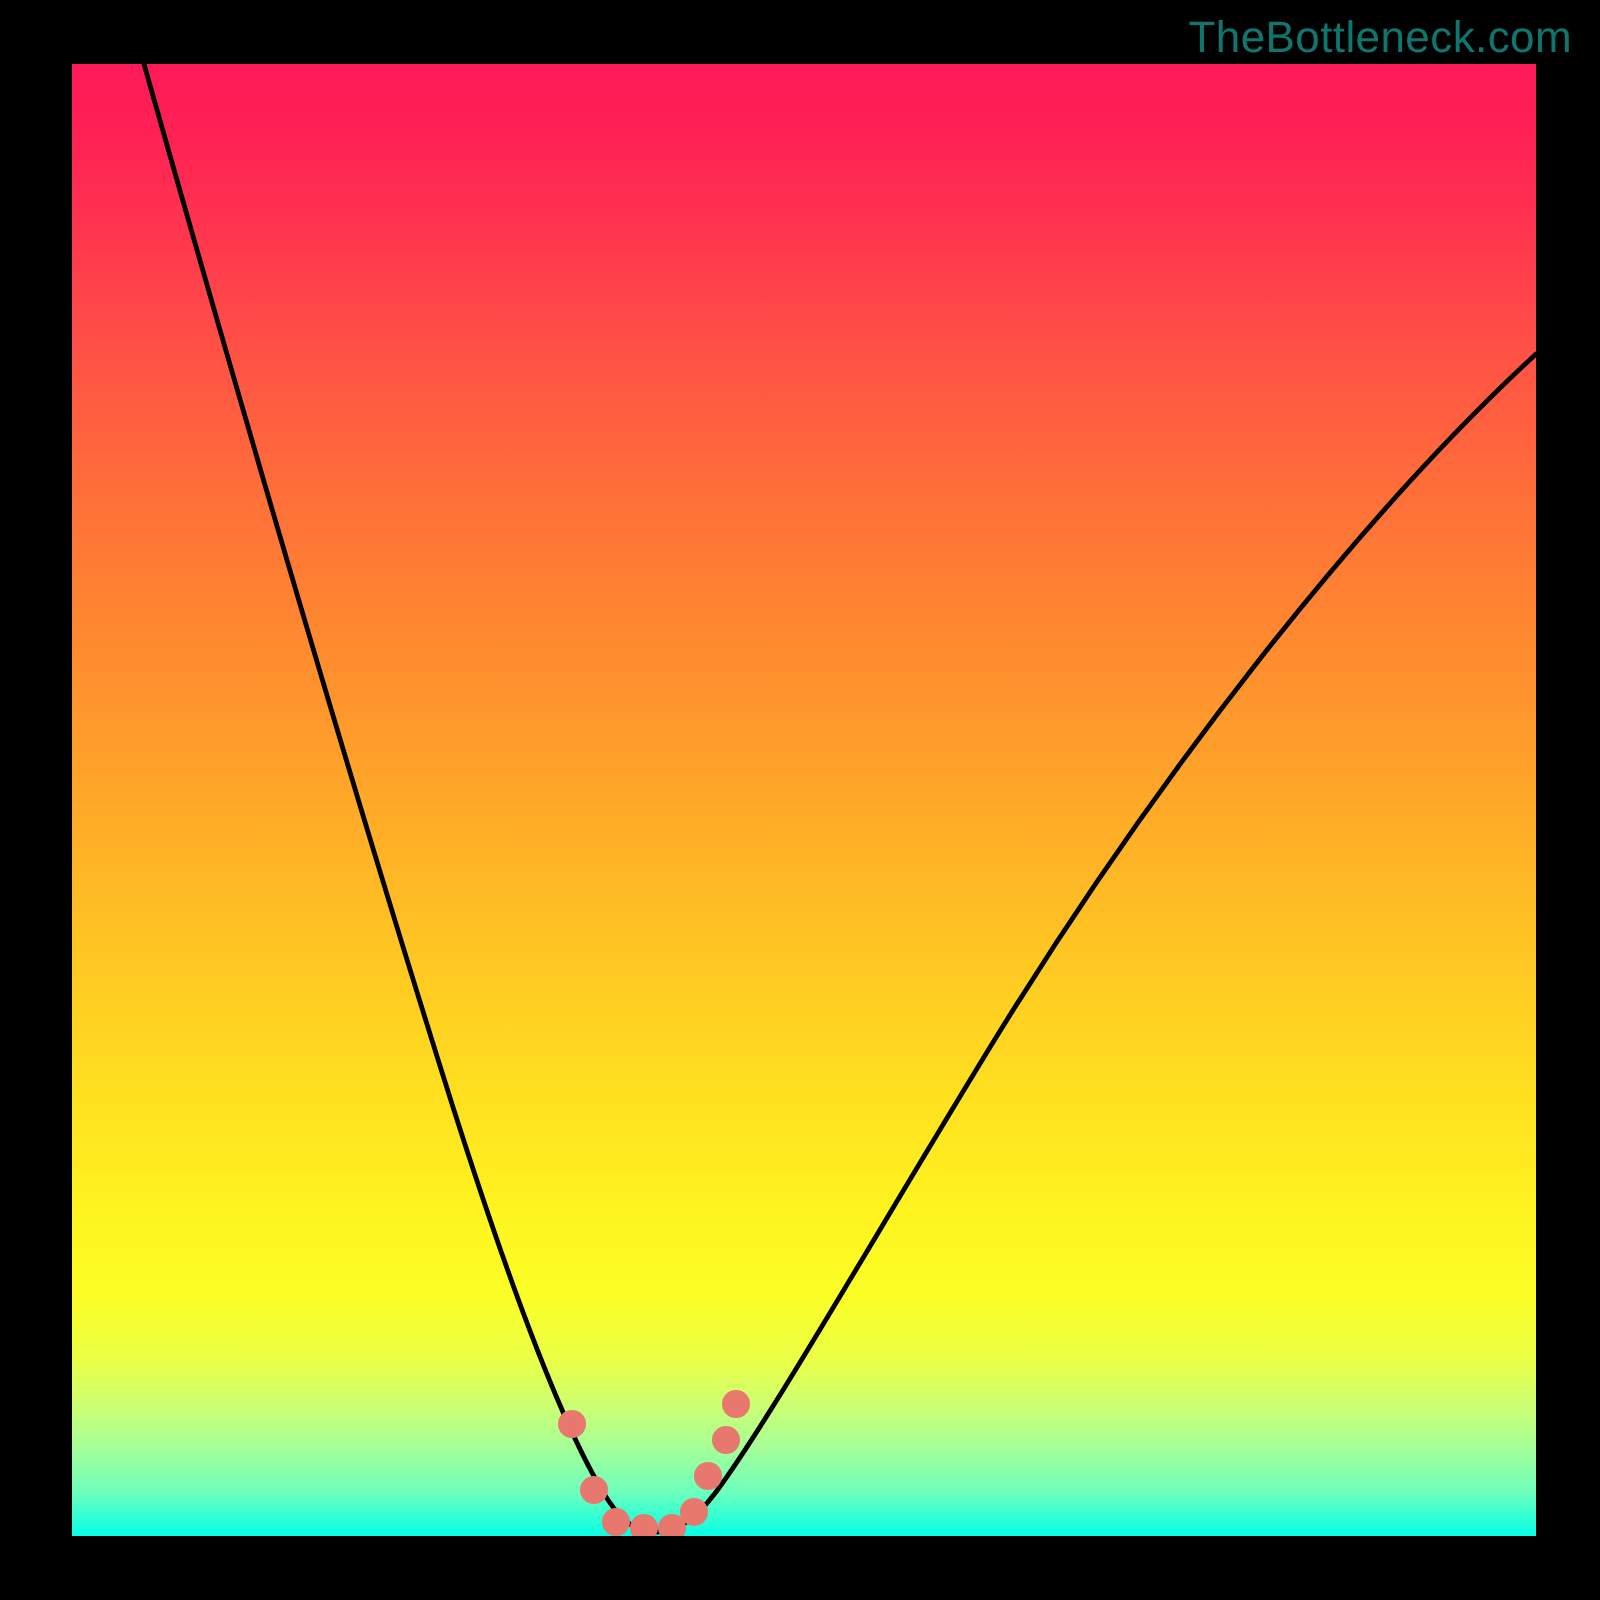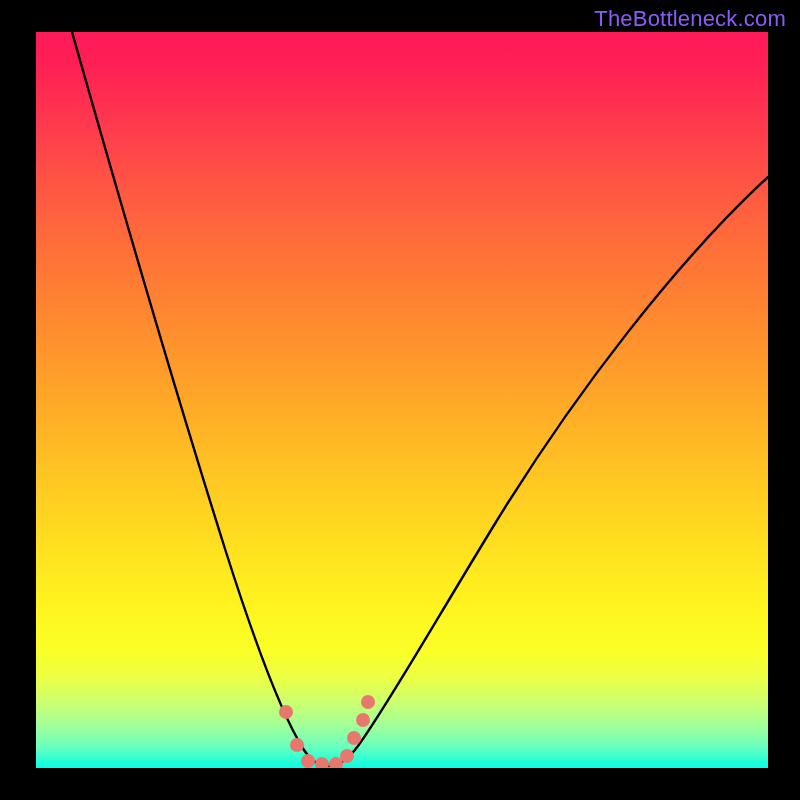--- a/index.html
+++ b/index.html
@@ -9,21 +9,21 @@
     height: 800px;
     background: #000;
     position: relative;
   }
   .watermark {
     position: absolute;
     top: 6px;
     right: 14px;
     font-family: Arial, Helvetica, sans-serif;
     font-size: 22px;
-    color: #8b5cf6;
+    color: #0f766e;
     font-weight: 500;
     letter-spacing: 0.2px;
     z-index: 10;
   }
   .plot-area {
     position: absolute;
     left: 36px;
     top: 32px;
     width: 732px;
     height: 736px;

